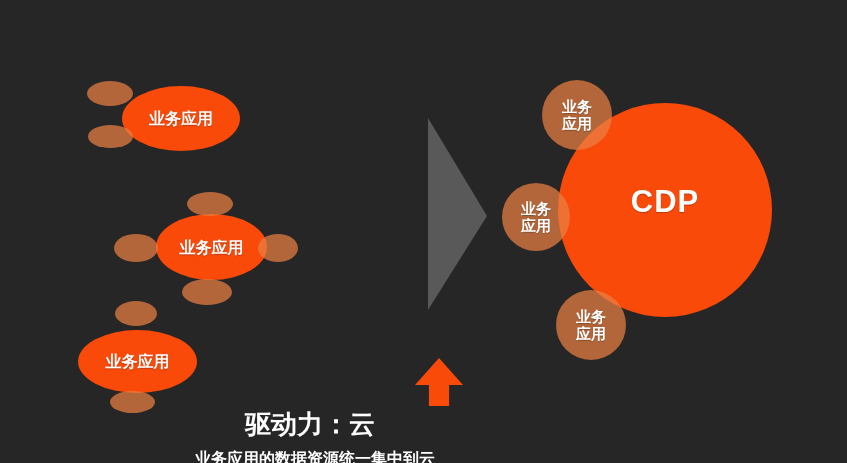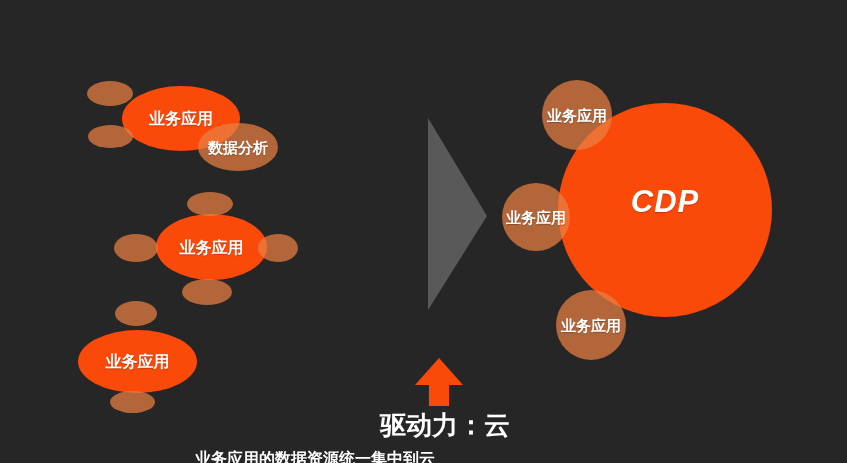--- a/index.html
+++ b/index.html
@@ -9,21 +9,21 @@
   }
   .el{position:absolute;border-radius:50%;}
   .orange{background:#FA4A0A;}
   .brown{background:rgba(233,128,66,0.72);}
   .lbl{
     position:absolute;inset:0;display:flex;align-items:center;justify-content:center;
     font-weight:bold;font-size:16px;line-height:17px;text-align:center;white-space:nowrap;
     text-shadow:0 1px 1px rgba(0,0,0,0.25);
   }
   .lbl.small{font-size:15px;line-height:17px;}
-  .lbl.two{}
+  .lbl.two{flex-direction:column;}
   
   .c1-sat-a{left:87px;top:53px;width:46px;height:25px;}
   .c1-main {left:122px;top:58px;width:118px;height:65px;}
   .c1-sat-b{left:88px;top:97px;width:45px;height:23px;}
   .c1-sec  {left:198px;top:95px;width:80px;height:48px;}
   
   .c2-main {left:156px;top:186px;width:111px;height:66px;}
   .c2-sat-top{left:187px;top:164px;width:46px;height:24px;}
   .c2-sat-left{left:114px;top:206px;width:44px;height:28px;}
   .c2-sat-right{left:258px;top:206px;width:40px;height:28px;}
@@ -32,55 +32,49 @@
   .c3-sat-top{left:115px;top:273px;width:42px;height:25px;}
   .c3-main {left:78px;top:302px;width:119px;height:63px;}
   .c3-sec  {left:188px;top:298px;width:102px;height:69px;}
   .c3-sat-bottom{left:110px;top:363px;width:45px;height:22px;}
   
   .flow-triangle{
     position:absolute;left:428px;top:90px;width:59px;height:192px;background:#595959;
     clip-path:polygon(0 0,100% 51%,0 100%);
   }
   
-  .cdp-circle{left:558px;top:75px;width:214px;height:214px;font-style:italic;}
+  .cdp-circle{left:558px;top:75px;width:214px;height:214px;}
   .cdp-circle .lbl{font-size:31px;letter-spacing:1px;padding-bottom:18px;box-sizing:border-box;}
   .r-sat-top{left:542px;top:52px;width:70px;height:70px;}
   .r-sat-mid{left:502px;top:155px;width:68px;height:68px;}
   .r-sat-bottom{left:556px;top:262px;width:70px;height:70px;}
   
   .up-arrow{
     position:absolute;left:415px;top:330px;width:48px;height:48px;background:#FA4A0A;
     clip-path:polygon(50% 0,100% 56%,71% 56%,71% 100%,29% 100%,29% 56%,0 56%);
   }
   .caption-title{
-    position:absolute;left:245px;top:381px;width:400px;text-align:center;
-    font-weight:bold;font-size:26px;line-height:32px;
+    position:absolute;left:245px;top:381px;width:400px;text-align:left;
+    font-weight:bold;font-size:26px;line-height:32px;font-family:Liberation Serif, serif;
   }
   .caption-subtitle{
     position:absolute;left:195px;top:420px;width:500px;text-align:left;
     font-weight:bold;font-size:16px;line-height:22px;
   }
 </style>
 </head>
 <body>
 
 <div class="stage">
 
   <div class="el orange c1-main">
     <span class="lbl">业务应用</span>
   </div>
   <div class="el brown c1-sat-a"></div>
   <div class="el brown c1-sat-b"></div>
-  <div class="el brown c1-sec">
-    <span class="lbl small two">
-      <span>数据</span>
-      <span>分析</span>
-    </span>
-  </div>
 
   <div class="el orange c2-main">
     <span class="lbl">业务应用</span>
   </div>
   <div class="el brown c2-sat-top"></div>
   <div class="el brown c2-sat-left"></div>
   <div class="el brown c2-sat-right"></div>
   <div class="el brown c2-sat-bottom"></div>
 
   <div class="el brown c3-sat-top"></div>

